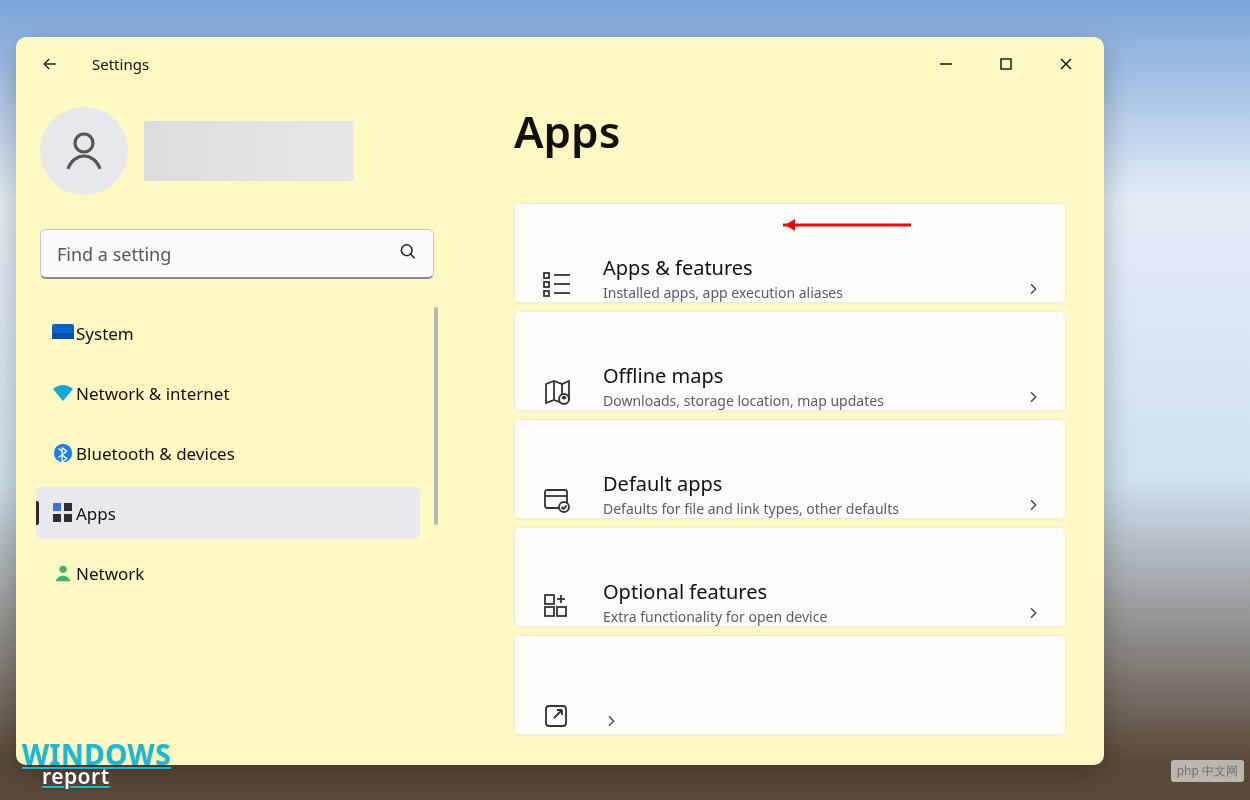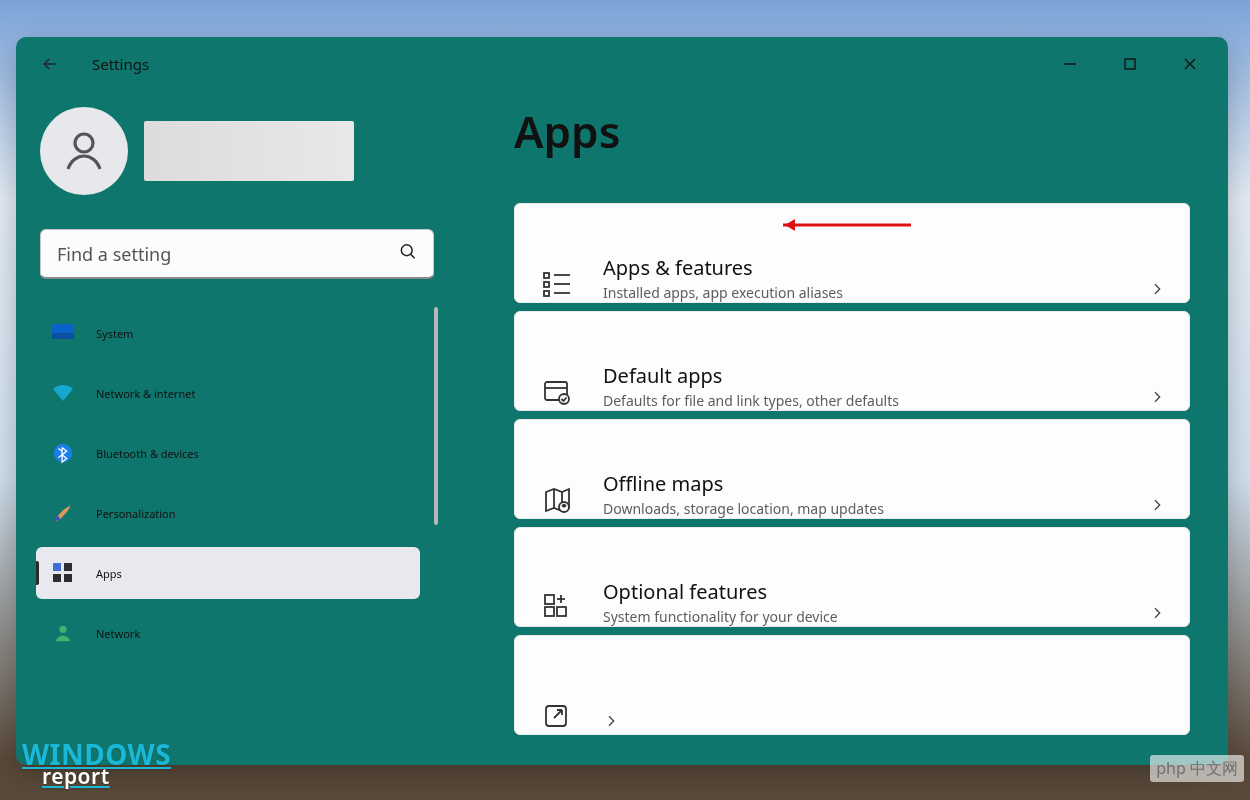--- a/index.html
+++ b/index.html
@@ -2,22 +2,22 @@
 <html><head>
 <meta charset="utf-8">
 <style>
   * { box-sizing: border-box; margin: 0; padding: 0; font-family: "Segoe UI Variable", "Segoe UI", system-ui, sans-serif; }
   body {
     width: 1250px; height: 800px; overflow: hidden;
     background: linear-gradient(180deg, #7aa3d8 0%, #e4edf6 25%, #cfe0ee 60%, #5a4a3a 95%);
     position: relative;
   }
   .window {
-    position: absolute; left: 16px; top: 37px; width: 1212px; height: 728px;
-    background: #0f766e; border-radius: 10px; overflow: hidden;
+    position: absolute; left: 16px; top: 37px; width: 1088px; height: 728px;
+    background: #fef9c3; border-radius: 10px; overflow: hidden;
     box-shadow: 0 10px 30px rgba(0,0,0,0.25);
     display: flex; flex-direction: column;
   }
   .titlebar {
     height: 54px; display: flex; align-items: center; justify-content: space-between;
     padding: 0 8px 0 20px;
   }
   .title-left { display: flex; align-items: center; gap: 28px; }
   .back-btn { width: 28px; height: 28px; display:flex;align-items:center;justify-content:center; border-radius:4px; }
   .title-text { font-size: 15px; color: #111; }
@@ -33,22 +33,22 @@
     width: 100%; height: 50px; border-radius: 6px; border: 1px solid #c6c6c9;
     border-bottom: 2px solid #8a8a8e; background:#fcfcfe; padding: 0 52px 0 16px;
     font-size: 18px; color:#333; outline:none;
   }
   .search-input::placeholder { color:#555; }
   .search-icon { position:absolute; right:16px; top:50%; transform:translateY(-50%); color:#333; }
   .nav { position:relative; flex:1; overflow:hidden; }
   .nav-scrollbar { position:absolute; right:0; top:0; height:218px; width:4px; background:#b6b6bb; border-radius:2px; }
   .nav-list { list-style:none; padding-right:18px; }
   .nav-item {
-    display:flex; align-items:center; gap:20px; height:52px; padding:0 14px;
-    border-radius:6px; font-size:11px; color:#111; position:relative; margin-bottom:8px;
+    display:flex; align-items:center; height:52px; padding:0 14px;
+    border-radius:6px; font-size:17px; color:#111; position:relative; margin-bottom:8px;
   }
   .nav-item.active { background:#e8e9ee; }
   .nav-item.active::before {
     content:""; position:absolute; left:-1px; top:14px; bottom:14px; width:4px;
     background:#2a2a2a; border-radius:2px;
   }
   .nav-icon { width:26px; height:26px; display:flex;align-items:center;justify-content:center; flex-shrink:0; }
   .main { flex:1; padding: 10px 38px 0 56px; overflow-y:auto; }
   .page-title { font-size: 44px; font-weight: 600; color:#111; margin-bottom: 42px; }
   .card-list { display:flex; flex-direction:column; gap:8px; }
@@ -61,21 +61,21 @@
   .card-text { flex:1; }
   .card-title { font-size:20px; color:#111; margin-bottom:2px; }
   .card-sub { font-size:14px; color:#5d5d61; }
   .card-chevron { color:#555; }
   .arrow-annot { position:absolute; top:11px; left:248px; pointer-events:none; }
   .watermark {
     position:absolute; left:22px; bottom:14px; color:#1ab7d6; font-weight:700;
     font-size:28px; letter-spacing:0.5px; line-height:0.9; text-shadow:0 1px 2px rgba(0,0,0,0.2);text-decoration:underline;
   }
   .watermark .l2 { color:#fff; font-weight:600; margin-left:20px; font-size:21px; }
-  .corner-tag { position:absolute; right:6px; bottom:18px; font-size:16px; color:#6f6f6f; background:rgba(255,255,255,0.6); padding:2px 6px; border-radius:3px;}
+  .corner-tag { position:absolute; right:6px; bottom:18px; font-size:12px; color:#6f6f6f; background:rgba(255,255,255,0.6); padding:2px 6px; border-radius:3px;}
 </style>
 </head>
 <body>
 
 <div class="window">
   <div class="titlebar">
     <div class="title-left">
       <div class="back-btn">
         <svg width="20" height="20" viewBox="0 0 24 24" fill="none" stroke="#222" stroke-width="1.6">
             <path d="M19 12H5"></path>
@@ -152,29 +152,20 @@
           <li class="nav-item">
             <span class="nav-icon">
               <svg width="22" height="22" viewBox="0 0 24 24">
                   <circle cx="12" cy="12" r="10" fill="#1a7fe8"></circle>
                   <path d="M11 6l5 4-5 4 5 4-5 4V6M11 10L7 7M11 14l-4 3" stroke="#fff" stroke-width="1.4" fill="none"></path>
                 </svg>
             </span>
             <span>Bluetooth &amp; devices</span>
           </li>
 
-          <li class="nav-item">
-            <span class="nav-icon">
-              <svg width="22" height="22" viewBox="0 0 24 24">
-                  <path d="M4 20c2-6 10-14 16-16-1 5-10 14-13 16-1 1-3 1-3 0z" fill="#d99a5a"></path>
-                  <circle cx="6" cy="18" r="2.5" fill="#4946d4"></circle>
-                </svg>
-            </span>
-            <span>Personalization</span>
-          </li>
 
           <li class="nav-item active">
             <span class="nav-icon">
               <svg width="22" height="22" viewBox="0 0 22 22">
                   <rect x="1" y="1" width="8" height="8" fill="#3f6fd6"></rect>
                   <rect x="12" y="1" width="8" height="8" fill="#2e2e2e"></rect>
                   <rect x="1" y="12" width="8" height="8" fill="#2e2e2e"></rect>
                   <rect x="12" y="12" width="8" height="8" fill="#2e2e2e"></rect>
                 </svg>
             </span>
@@ -223,40 +214,20 @@
           </span>
           <svg class="arrow-annot" width="150" height="20">
             <line x1="20" y1="10" x2="148" y2="10" stroke="#d11" stroke-width="3"></line>
             <polygon points="22,10 32,4 32,16" fill="#d11"></polygon>
           </svg>
         </div>
 
         <div class="card">
           <div class="card-icon">
             <svg width="30" height="28" viewBox="0 0 30 28" fill="none" stroke="#333" stroke-width="1.8">
-                <rect x="3" y="4" width="22" height="18" rx="2"></rect>
-                <line x1="3" y1="10" x2="25" y2="10"></line>
-                <circle cx="22" cy="21" r="5" fill="#f6f7fb" stroke="#333"></circle>
-                <path d="M19.5 21l2 2 3-3.5"></path>
-              </svg>
-          </div>
-          <div class="card-text">
-            <div class="card-title">Default apps</div>
-            <div class="card-sub">Defaults for file and link types, other defaults</div>
-          </div>
-          <span class="card-chevron">
-            <svg width="16" height="16" viewBox="0 0 24 24" fill="none" stroke="#444" stroke-width="2">
-                <path d="M9 5l7 7-7 7"></path>
-              </svg>
-          </span>
-        </div>
-
-        <div class="card">
-          <div class="card-icon">
-            <svg width="30" height="28" viewBox="0 0 30 28" fill="none" stroke="#333" stroke-width="1.8">
                 <path d="M4 6l8-3 8 3 7-3v19l-7 3-8-3-8 3V6z"></path>
                 <line x1="12" y1="3" x2="12" y2="22"></line>
                 <line x1="20" y1="6" x2="20" y2="25"></line>
                 <circle cx="22" cy="21" r="5" fill="#f6f7fb" stroke="#333"></circle>
                 <path d="M22 18v3m0 0l-2-2m2 2l2-2"></path>
               </svg>
           </div>
           <div class="card-text">
             <div class="card-title">Offline maps</div>
             <div class="card-sub">Downloads, storage location, map updates</div>
@@ -264,30 +235,50 @@
           <span class="card-chevron">
             <svg width="16" height="16" viewBox="0 0 24 24" fill="none" stroke="#444" stroke-width="2">
                 <path d="M9 5l7 7-7 7"></path>
               </svg>
           </span>
         </div>
 
         <div class="card">
           <div class="card-icon">
             <svg width="30" height="28" viewBox="0 0 30 28" fill="none" stroke="#333" stroke-width="1.8">
+                <rect x="3" y="4" width="22" height="18" rx="2"></rect>
+                <line x1="3" y1="10" x2="25" y2="10"></line>
+                <circle cx="22" cy="21" r="5" fill="#f6f7fb" stroke="#333"></circle>
+                <path d="M19.5 21l2 2 3-3.5"></path>
+              </svg>
+          </div>
+          <div class="card-text">
+            <div class="card-title">Default apps</div>
+            <div class="card-sub">Defaults for file and link types, other defaults</div>
+          </div>
+          <span class="card-chevron">
+            <svg width="16" height="16" viewBox="0 0 24 24" fill="none" stroke="#444" stroke-width="2">
+                <path d="M9 5l7 7-7 7"></path>
+              </svg>
+          </span>
+        </div>
+
+        <div class="card">
+          <div class="card-icon">
+            <svg width="30" height="28" viewBox="0 0 30 28" fill="none" stroke="#333" stroke-width="1.8">
                 <rect x="3" y="13" width="9" height="9"></rect>
                 <rect x="15" y="13" width="9" height="9"></rect>
                 <rect x="3" y="1" width="9" height="9"></rect>
                 <line x1="19" y1="1" x2="19" y2="9"></line>
                 <line x1="15" y1="5" x2="23" y2="5"></line>
               </svg>
           </div>
           <div class="card-text">
             <div class="card-title">Optional features</div>
-            <div class="card-sub">System functionality for your device</div>
+            <div class="card-sub">Extra functionality for open device</div>
           </div>
           <span class="card-chevron">
             <svg width="16" height="16" viewBox="0 0 24 24" fill="none" stroke="#444" stroke-width="2">
                 <path d="M9 5l7 7-7 7"></path>
               </svg>
           </span>
         </div>
 
         <div class="card">
           <div class="card-icon">

